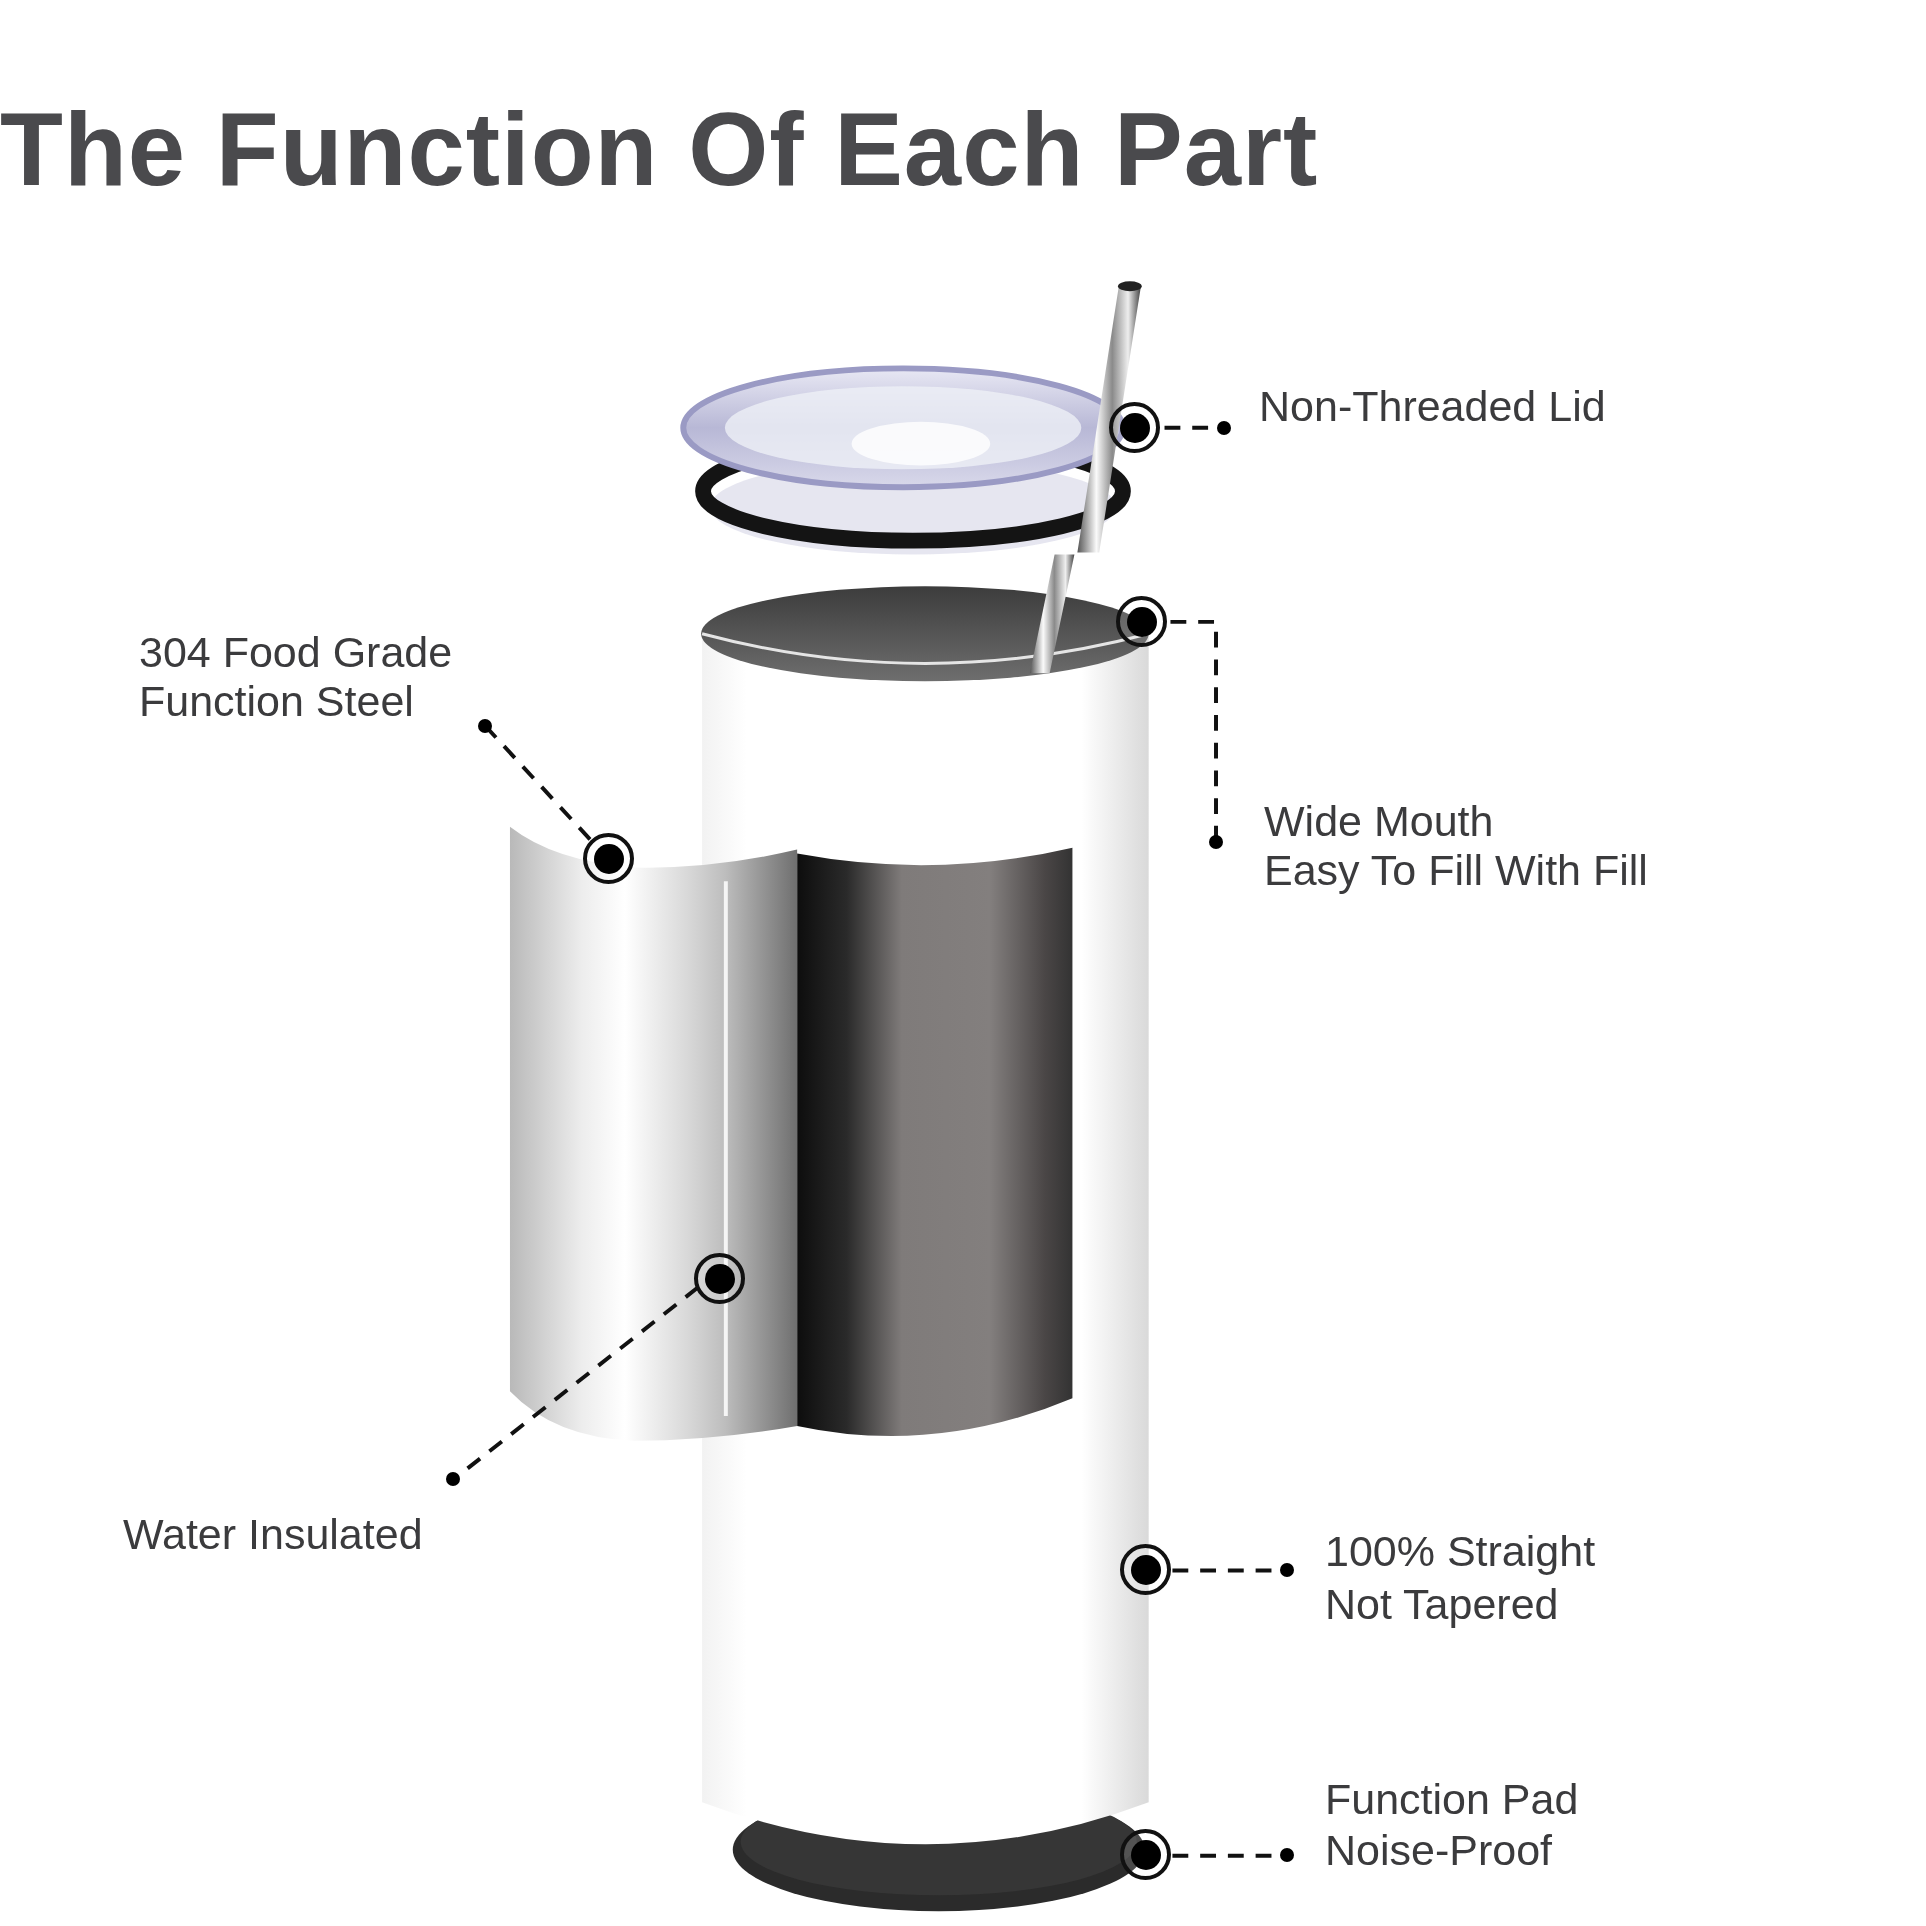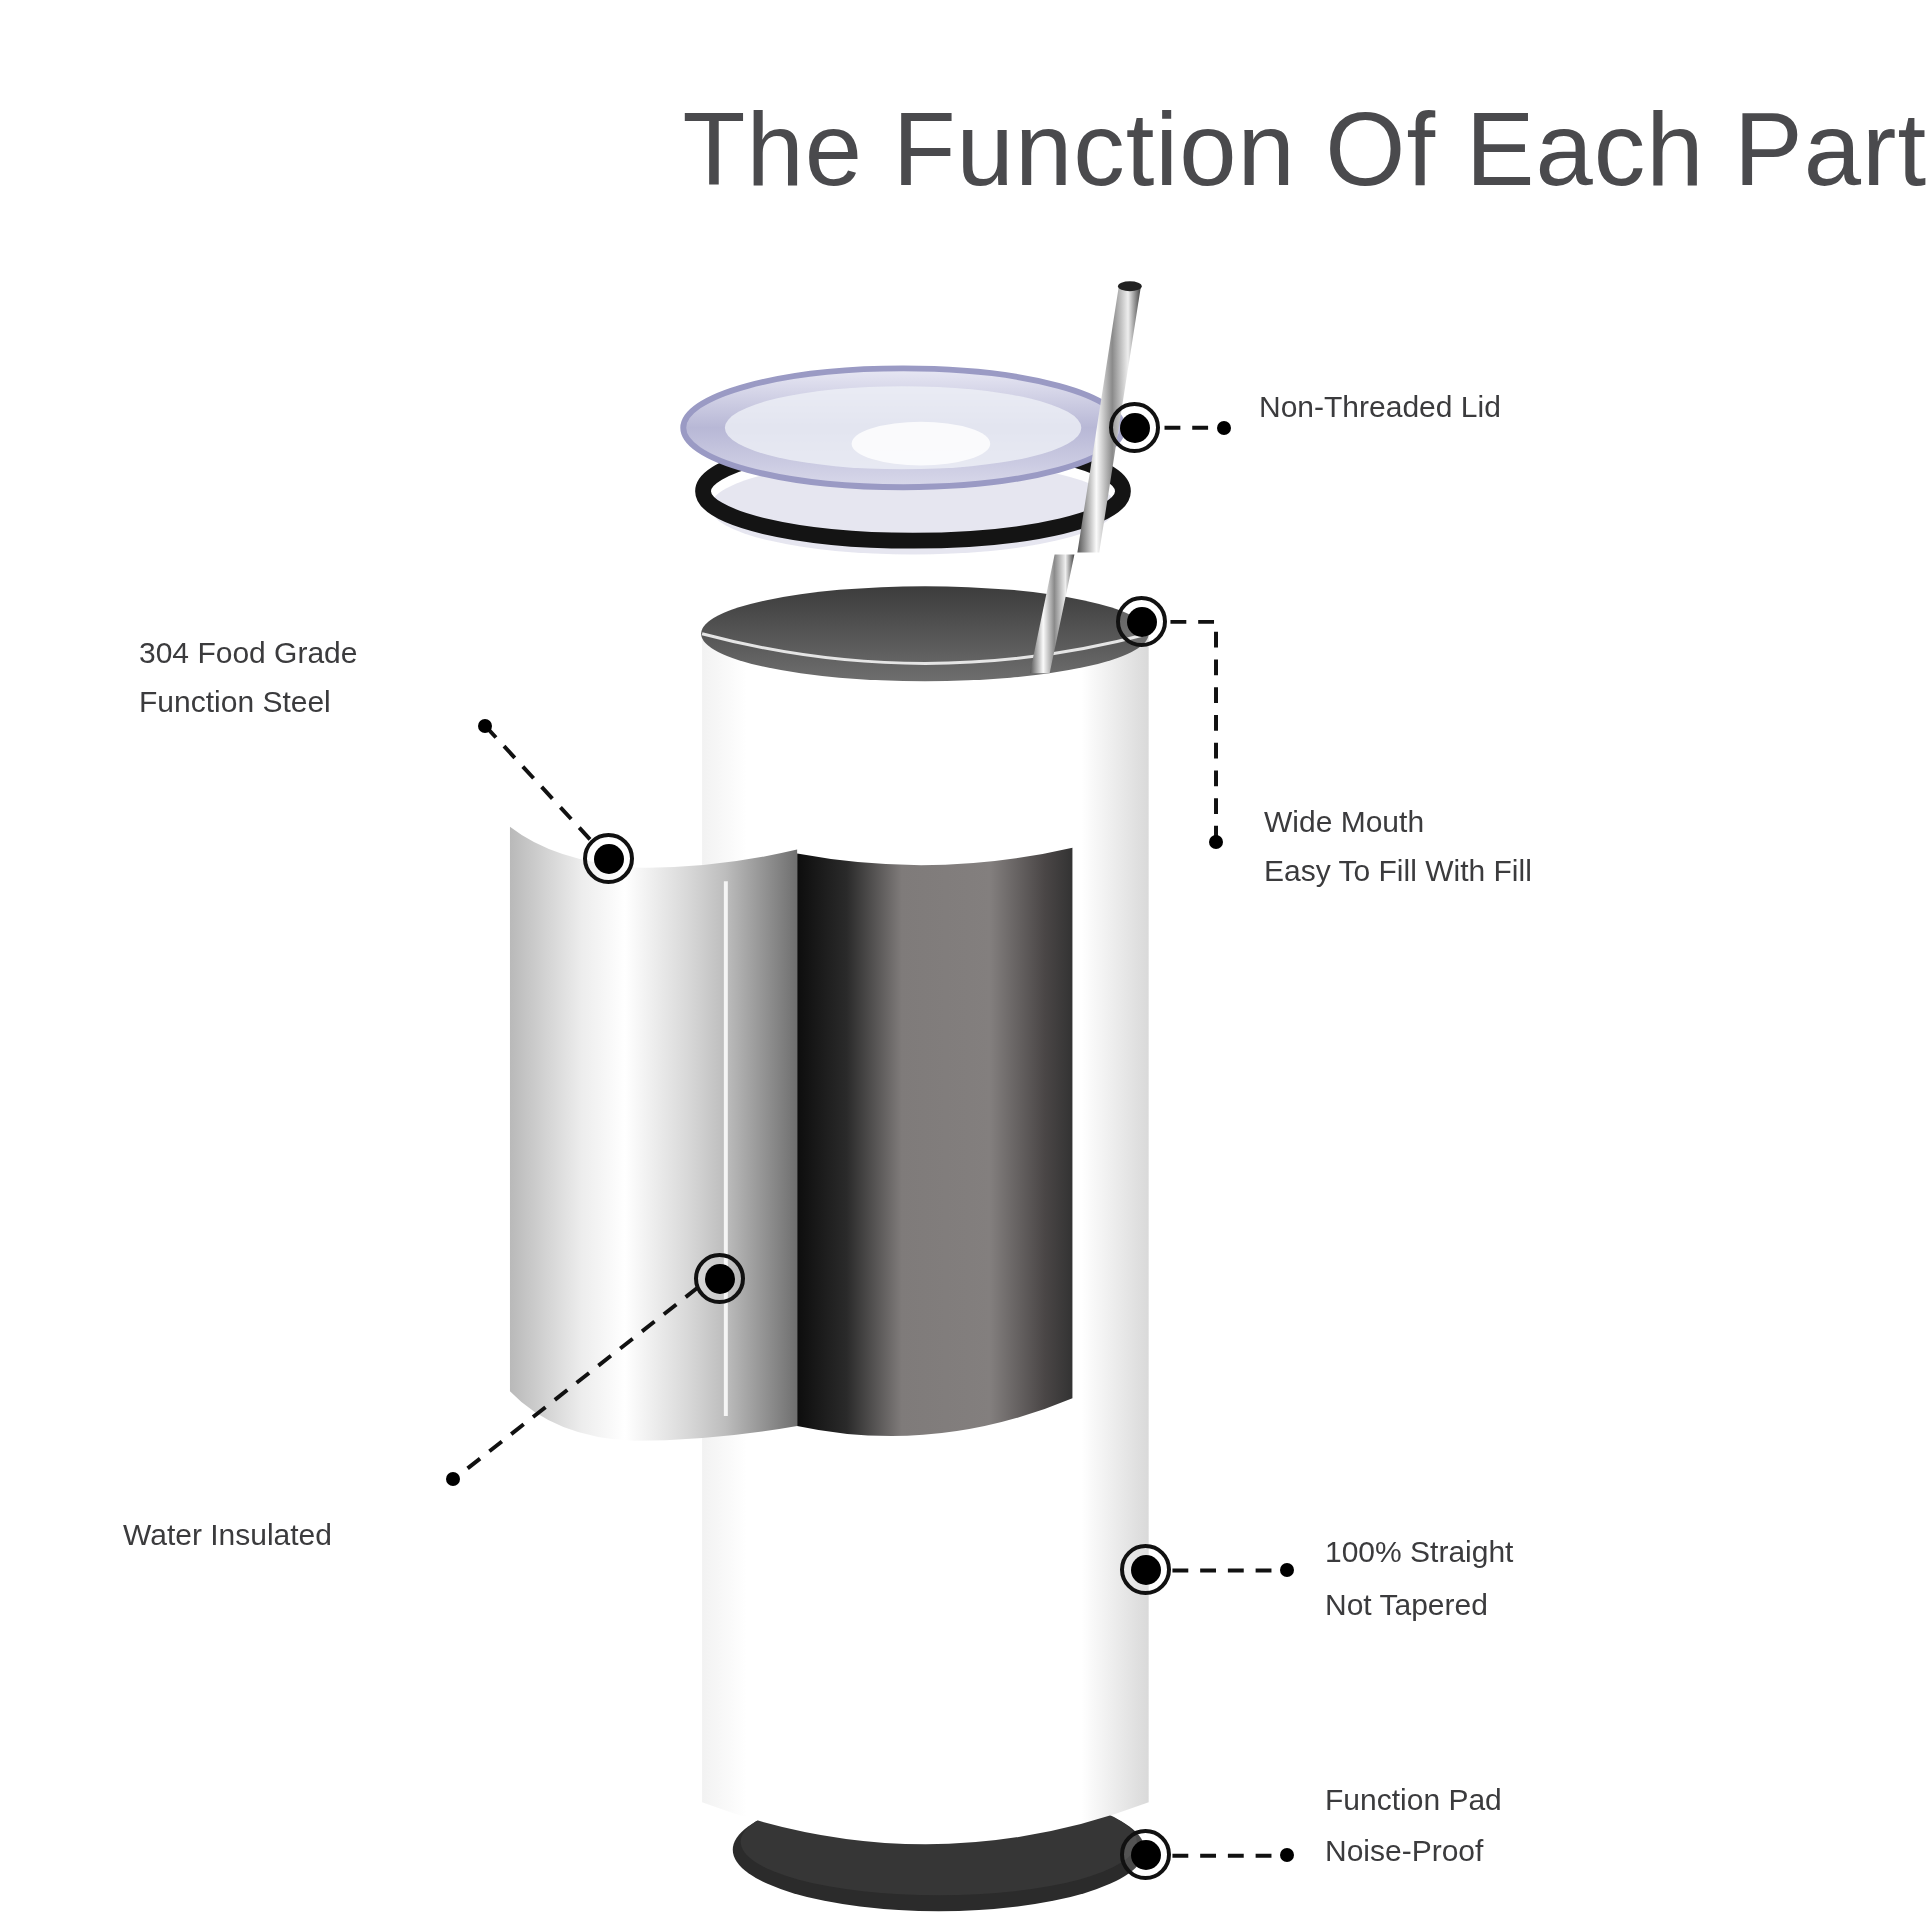--- a/index.html
+++ b/index.html
@@ -1,20 +1,20 @@
 <!DOCTYPE html>
 <html><head>
 <meta charset="utf-8">
 <style>
   html, body { margin:0; padding:0; background:#ffffff; }
   body { width:1927px; height:1927px; position:relative; overflow:hidden;
          font-family:"Liberation Sans", "DejaVu Sans", sans-serif; color:#3a3a3c; }
-  .title { position:absolute; left:0; width:1927px; top:91px; text-align:right;
-           font-size:103px; font-weight:normal; color:#4a4a4d; letter-spacing:1px; }
-  .label { position:absolute; font-size:30px; line-height:49px; color:#3b3b3d; white-space:nowrap; }
+  .title { position:absolute; left:0; width:1927px; top:91px; text-align:left;
+           font-size:103px; font-weight:bold; color:#4a4a4d; letter-spacing:1px; }
+  .label { position:absolute; font-size:43px; line-height:49px; color:#3b3b3d; white-space:nowrap; }
   .label span { display:block; }
   .art { position:absolute; left:0; top:0; }
   .marker { position:absolute; width:51px; height:51px; margin:-26px 0 0 -26px; border-radius:50%;
             border:4px solid #111; box-sizing:border-box; background:rgba(255,255,255,0.15); }
   .marker::after { content:""; position:absolute; left:50%; top:50%; width:30px; height:30px;
             margin:-15px 0 0 -15px; border-radius:50%; background:#000; }
   .dot { position:absolute; width:14px; height:14px; margin:-7px 0 0 -7px; border-radius:50%; background:#000; }
 </style>
 </head>
 <body>

